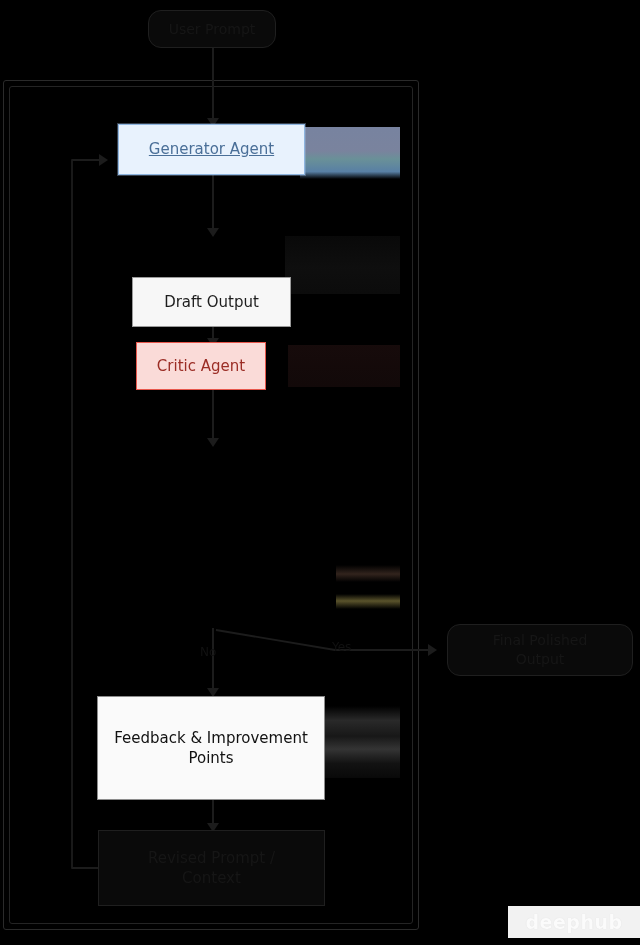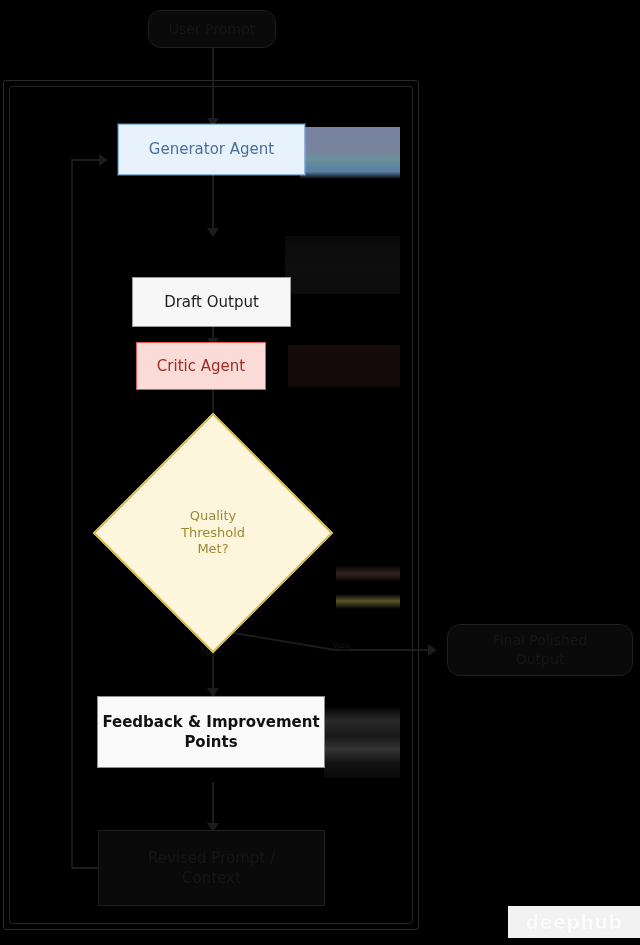--- a/index.html
+++ b/index.html
@@ -35,20 +35,21 @@
     background:#0a0a0a;
     border:1.4px solid #1f1f1f;
     color:#161616;
   }
   .n-dark.round{border-radius:13px;}
   .n-blue{
     background:#e8f2fd;
     border:1.5px solid #8fb6e0;
     color:#4a6f98;
     box-shadow:0 0 0 1px rgba(160,190,225,.35);
+    text-decoration:underline;
   }
   .n-white{
     background:#f7f7f7;
     border:1.5px solid #9a9a9a;
     color:#1d1d1d;
     margin-top:42px;
   }
   .n-pink{
     background:#fadbd8;
     border:1.6px solid #e8574c;
@@ -162,28 +163,22 @@
   <div class="arrow-right" style="left:99px;top:154px;"></div>
 
   <div class="node n-dark round" style="left:148px;top:10px;width:128px;height:38px;font-size:14px;">User Prompt</div>
 
   <div class="node n-blue" style="left:118px;top:124px;width:187px;height:51px;font-size:15px;">Generator Agent</div>
 
   <div class="node n-white" style="left:132px;top:235px;width:159px;height:50px;font-size:15px;">Draft Output</div>
 
   <div class="node n-pink" style="left:136px;top:342px;width:130px;height:48px;font-size:15px;">Critic Agent</div>
 
-  <div class="diamond-wrap" style="left:128px;top:448px;width:170px;height:170px;">
-    <div class="diamond-shape"></div>
-    <div class="diamond-label" style="font-size:13px;">Quality
-Threshold
-Met?</div>
-  </div>
 
-  <div class="node n-plain" style="left:97px;top:696px;width:228px;height:72px;font-size:15px;font-weight:bold;">Feedback &amp; Improvement
+  <div class="node n-plain" style="left:97px;top:696px;width:228px;height:104px;font-size:15px;">Feedback &amp; Improvement
 Points</div>
 
   <div class="node n-dark" style="left:98px;top:830px;width:227px;height:76px;font-size:15px;">Revised Prompt /
 Context</div>
 
   <div class="node n-dark round" style="left:447px;top:624px;width:186px;height:52px;font-size:14px;">Final Polished
 Output</div>
 
   <div class="watermark" style="left:508px;top:906px;width:132px;height:32px;font-size:19px;">deephub</div>
 

